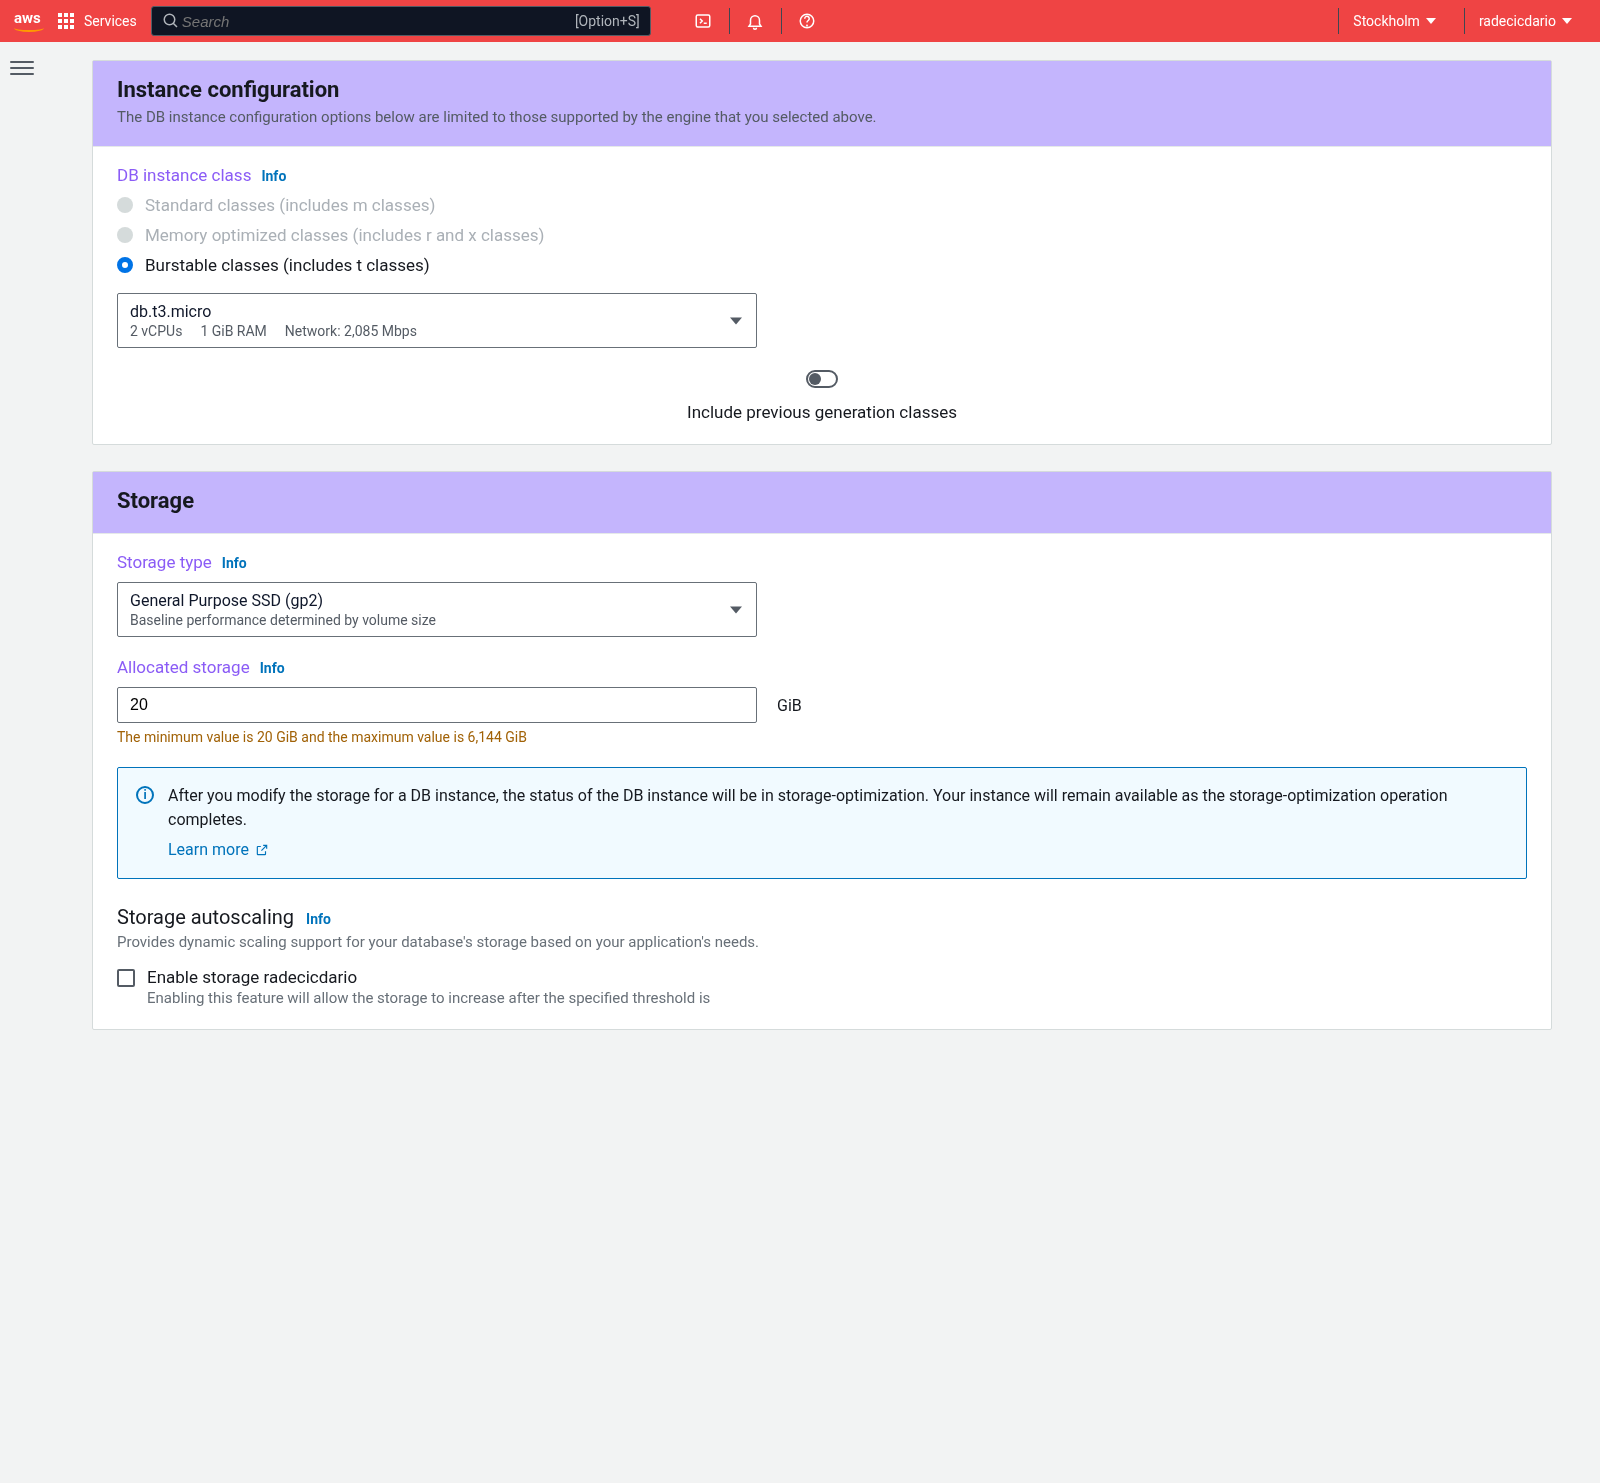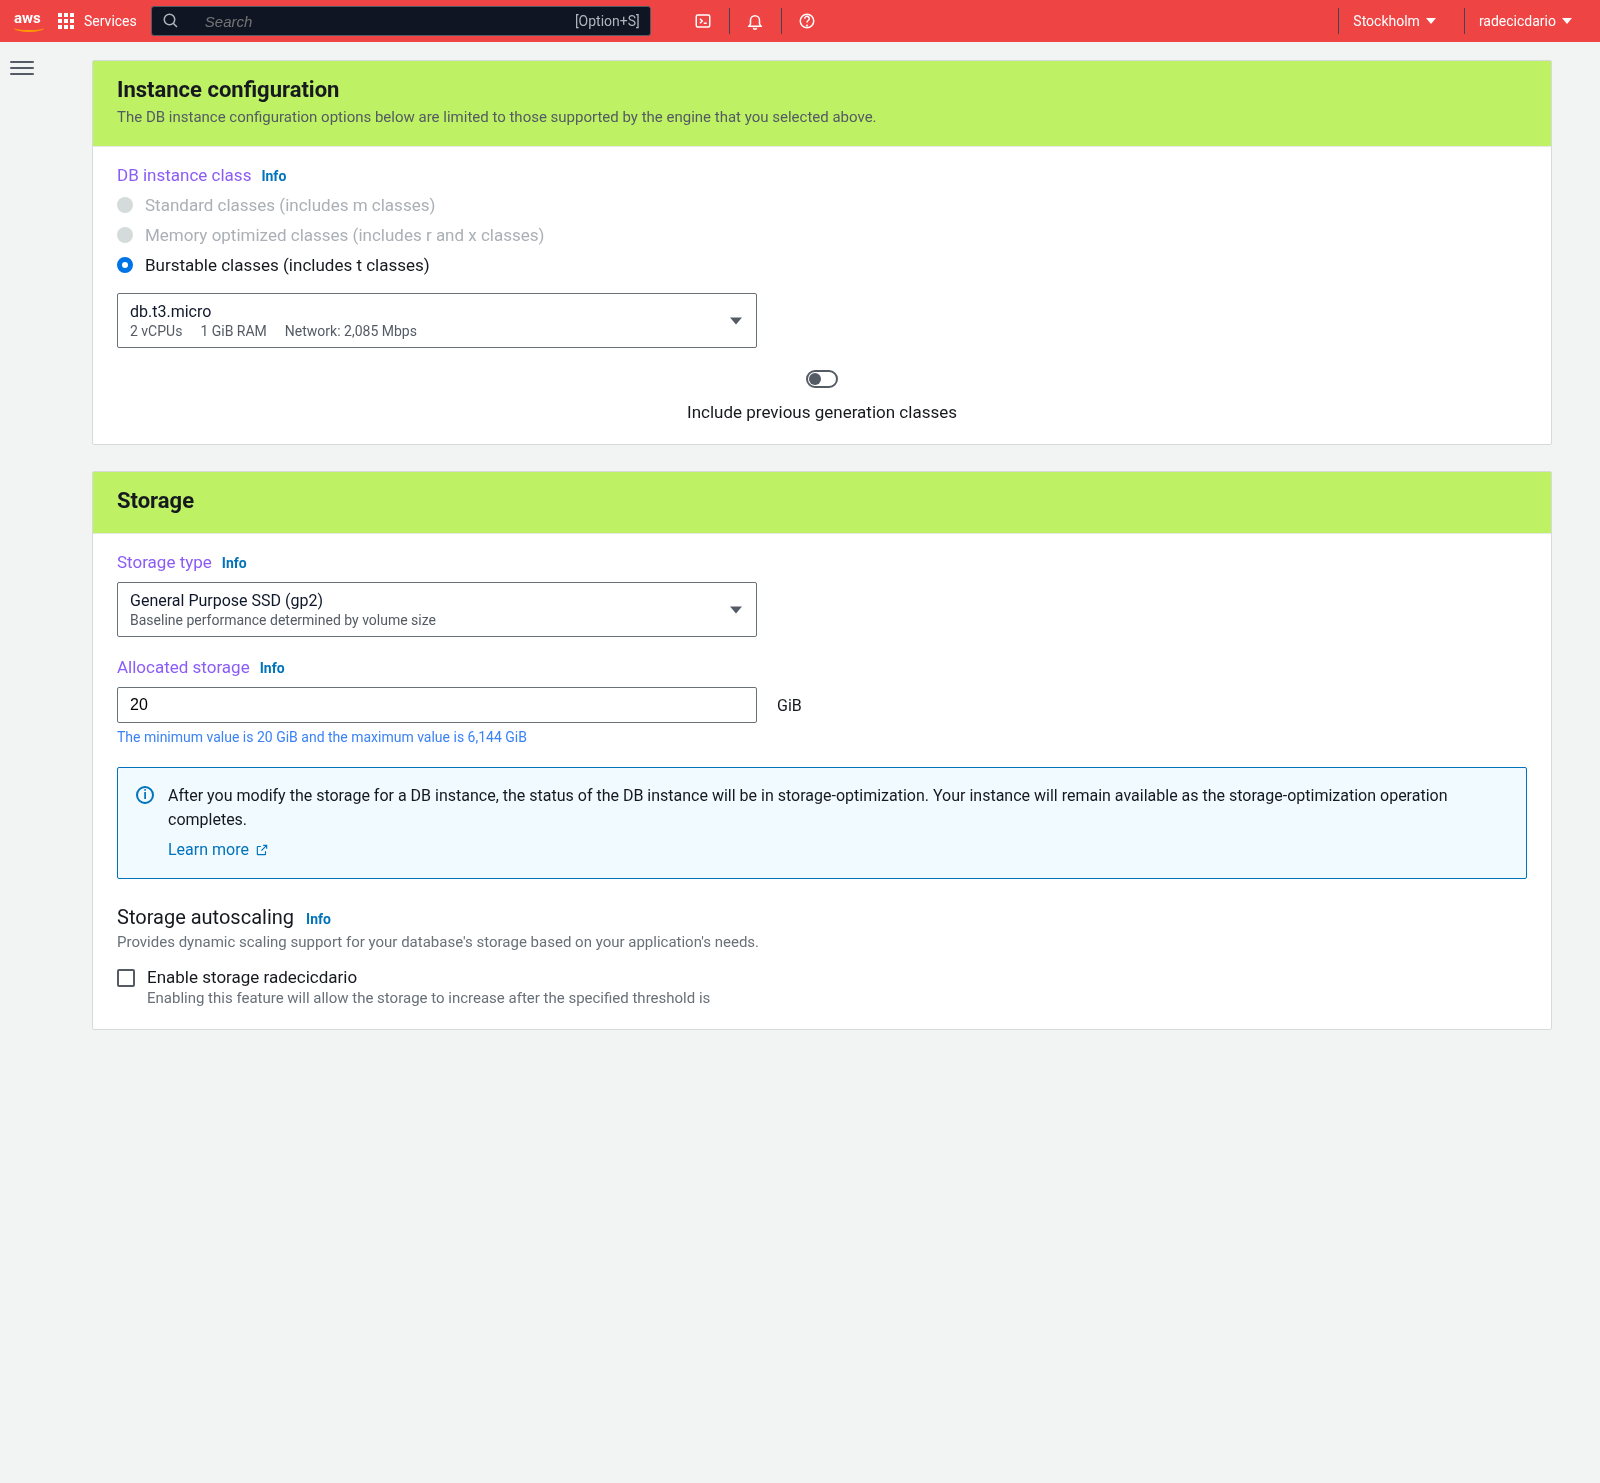--- a/index.html
+++ b/index.html
@@ -44,21 +44,21 @@
   .search-wrap {
     flex: 0 0 auto;
     display: flex;
     align-items: center;
     background: #0f1523;
     border: 1px solid #545b64;
     border-radius: 3px;
     height: 30px;
     padding: 0 10px;
     width: 500px;
-    gap: 25px;
+    gap: 2px;
   }
   .search-wrap input {
     background: transparent;
     border: none;
     color: #b0b5bb;
     font-style: italic;
     font-size: 15px;
     flex: 1;
     outline: none;
   }
@@ -115,21 +115,21 @@
     margin-left: 44px;
     padding: 18px 48px 0 48px;
   }
   .panel {
     background: #fff;
     border: 1px solid #d5dbdb;
     border-radius: 2px;
     margin-bottom: 26px;
   }
   .panel-header {
-    background: #bef264;
+    background: #c4b5fd;
     border-bottom: 1px solid #e5e9e9;
     padding: 16px 24px 20px 24px;
   }
   .panel-title {
     font-size: 22px;
     font-weight: 700;
     color: #16191f;
   }
   .panel-desc {
     color: #545b64;
@@ -207,21 +207,21 @@
   .text-input-row { display: flex; align-items: center; gap: 20px; }
   .text-input {
     border: 1px solid #687078;
     border-radius: 2px;
     padding: 8px 12px;
     width: 640px;
     font-size: 16px;
     outline: none;
   }
   .unit { font-size: 16px; color: #16191f; }
-  .hint { color: #3b82f6; font-size: 14px; margin-top: 6px; }
+  .hint { color: #a16207; font-size: 14px; margin-top: 6px; }
 
   
   .info-box {
     border: 1px solid #0073bb;
     background: #f1faff;
     border-radius: 2px;
     padding: 16px 18px;
     display: flex;
     gap: 14px;
     margin-top: 22px;

